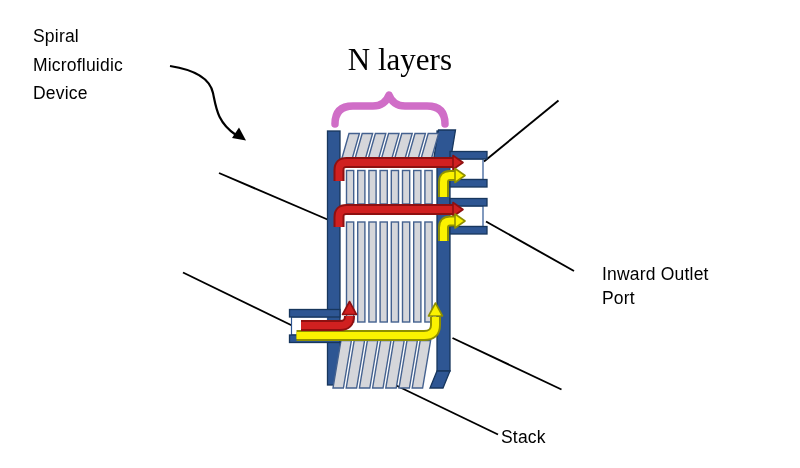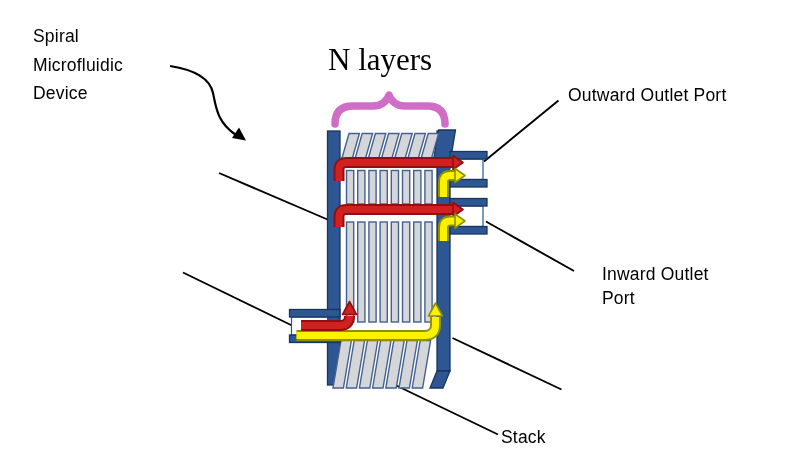--- a/index.html
+++ b/index.html
@@ -8,21 +8,21 @@
     font-family:"Liberation Sans",sans-serif;overflow:hidden;
   }
   svg{position:absolute;left:0;top:0;}
   .lbl{
     position:absolute;color:var(--annotation-black,#0d0d0d);
     font-size:17.5px;line-height:28.5px;white-space:pre-line;letter-spacing:.2px;
   }
   .lbl--tight{line-height:24px;}
   .lbl--serif{
     font-family:"Liberation Serif","DejaVu Serif",serif;
-    font-size:31px;line-height:34px;text-align:left;letter-spacing:0;
+    font-size:31px;line-height:34px;text-align:right;letter-spacing:0;
   }
   
   .blue{fill:var(--frame-blue);stroke:#17365D;stroke-width:1.3;}
   .gray{fill:var(--layer-gray);stroke:#44618F;stroke-width:1.4;}
   .port-white{fill:#fff;stroke:var(--frame-blue);stroke-width:1.2;}
   .red-out{stroke:var(--inlet-flow-red-outline);stroke-width:11;fill:none;}
   .red-in{stroke:var(--inlet-flow-red);stroke-width:7;fill:none;}
   .red-head{fill:var(--inlet-flow-red);stroke:var(--inlet-flow-red-outline);stroke-width:1.6;stroke-linejoin:round;}
   .yel-out{stroke:var(--outlet-flow-yellow-outline);stroke-width:11;fill:none;}
   .yel-in{stroke:var(--outlet-flow-yellow);stroke-width:7;fill:none;}
@@ -155,17 +155,16 @@
         <path class="red-in" d="M301,325.5 L340,325.5 Q349.5,325.5 349.5,316"></path>
         <polygon class="red-head" points="342.5,314.5 356.5,314.5 349.5,301.5"></polygon>
       </g>
     </g>
   </svg>
 
   <div class="lbl" style="left:33px;top:22px;">Spiral
 Microfluidic
 Device</div>
   <div class="lbl lbl--serif" style="left:328px;top:43px;width:124px;">N layers</div>
-  <div class="lbl" style="left:568px;top:81px;">Outward Outlet Port</div>
   <div class="lbl lbl--tight" style="left:592px;top:262px;margin-left:10px;">Inward Outlet
 Port</div>
   <div class="lbl" style="left:501px;top:423px;">Stack</div>
 </div>
 
 </body></html>

